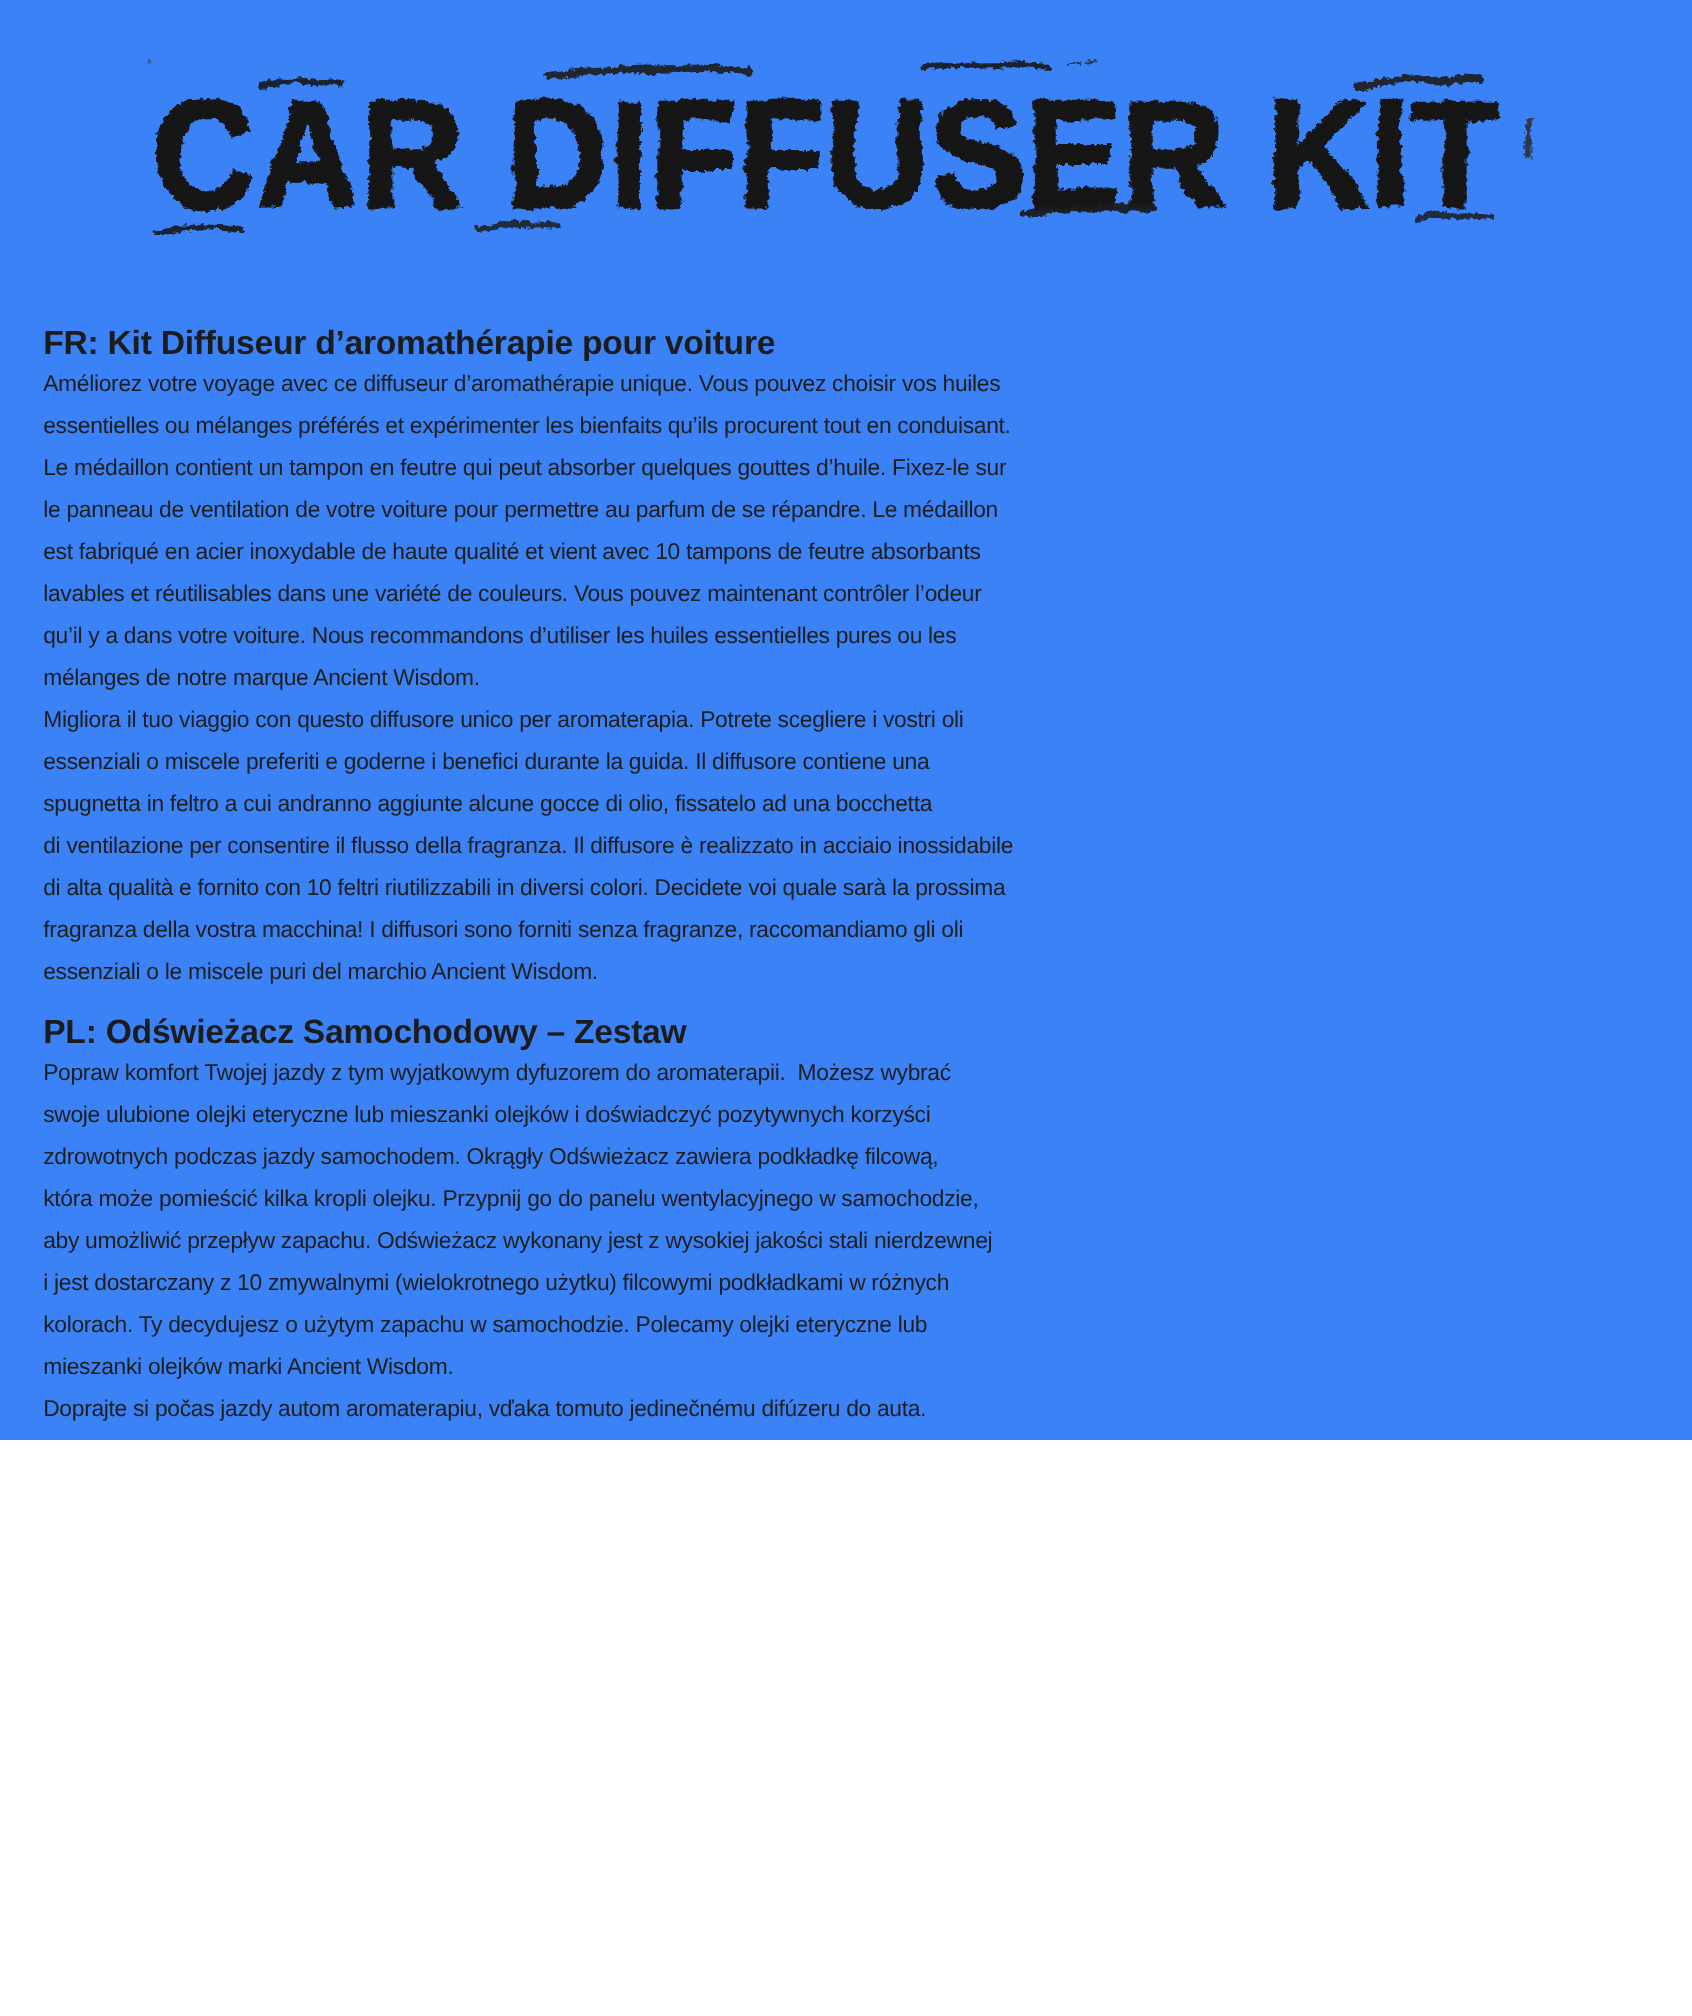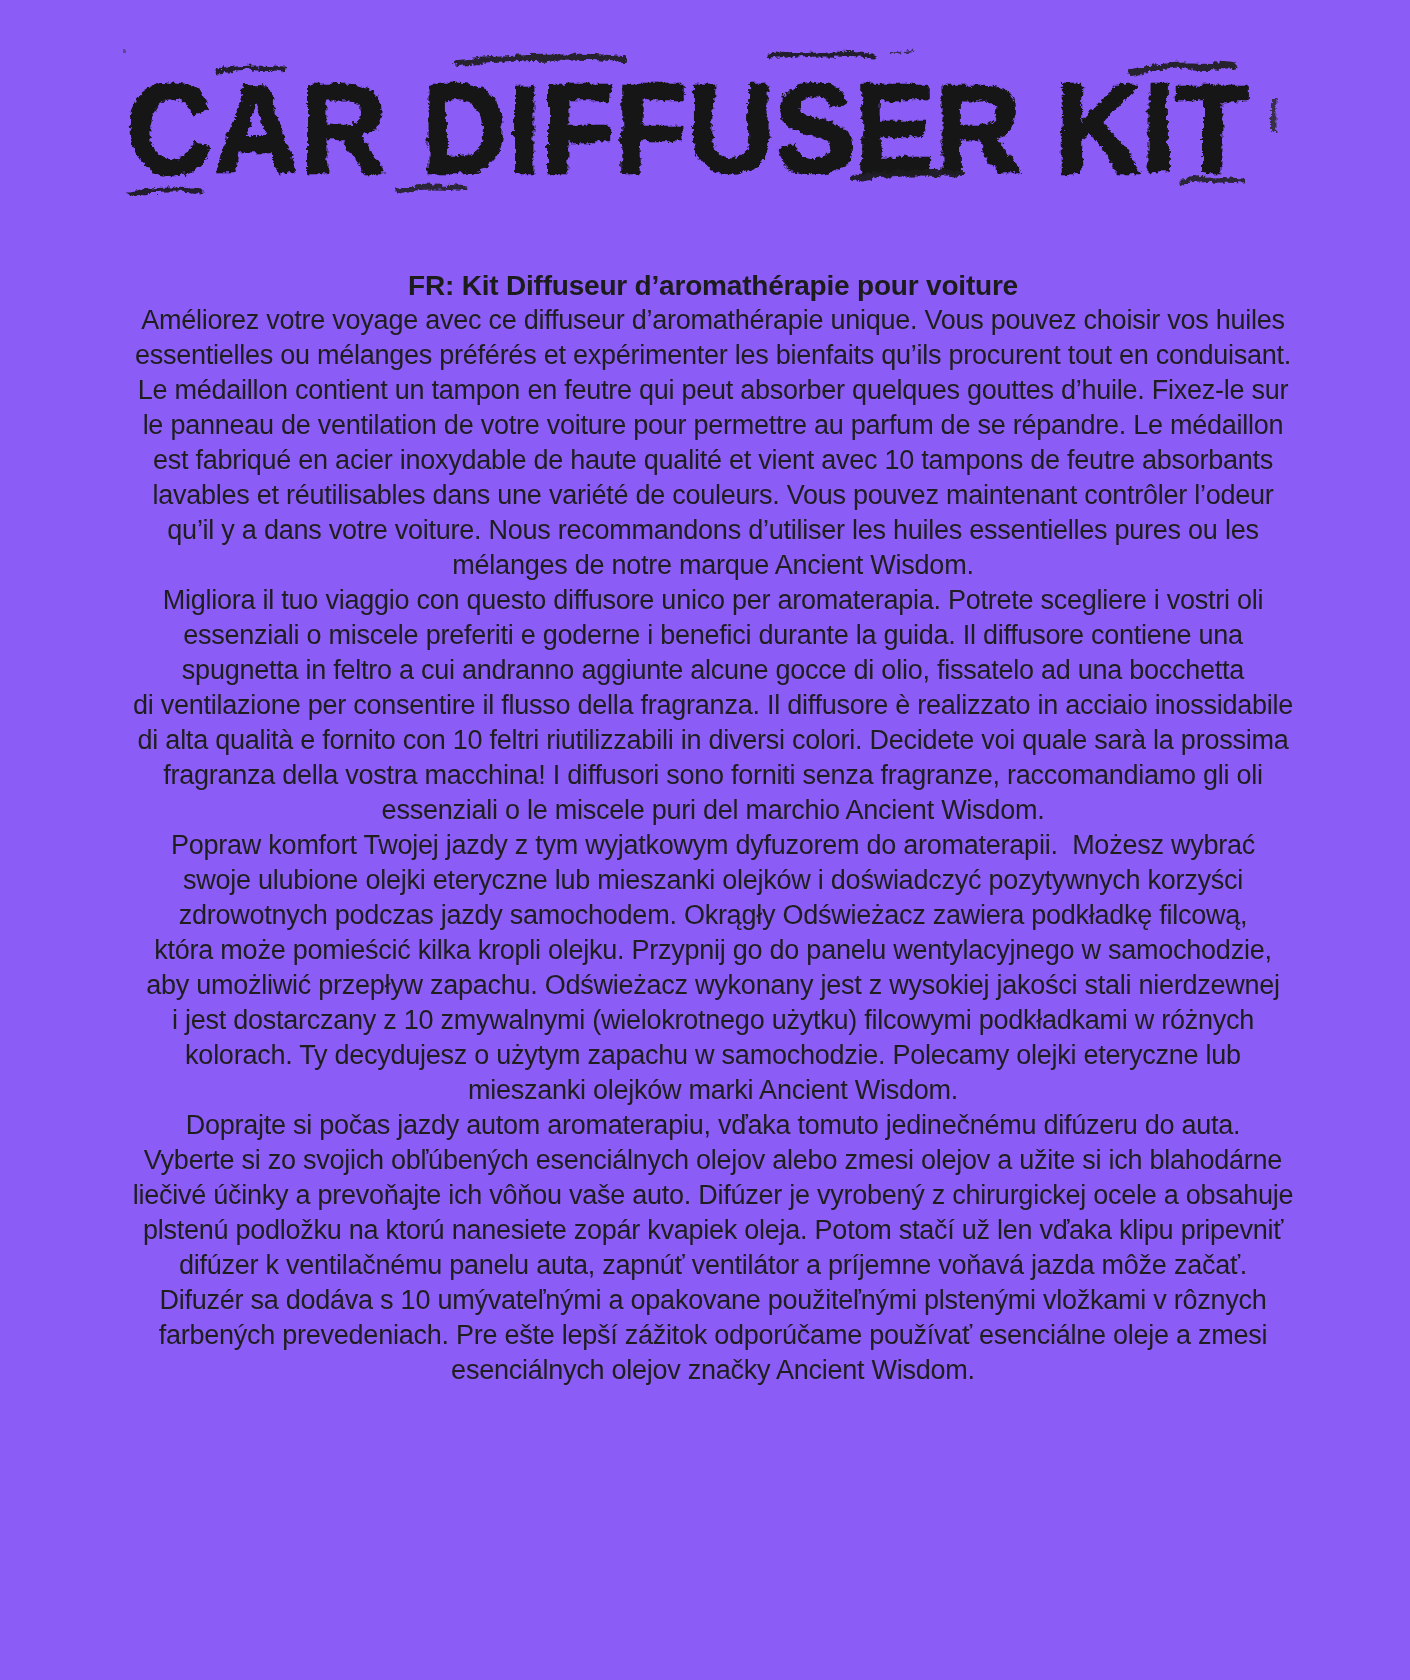--- a/index.html
+++ b/index.html
@@ -3,26 +3,25 @@
 <meta charset="utf-8">
 <style>
   html, body {
     margin: 0;
     padding: 0;
     background: #ffffff;
   }
   .page {
     position: relative;
     width: 1410px;
-    height: 1680px;
-    background: #8b5cf6;
+    height: 1200px;
+    background: #3b82f6;
     overflow: hidden;
     font-family: "Liberation Sans", sans-serif;
     color: #1c1c1c;
-    text-align: center;
   }
   .title-wrap {
     margin: 38px 0 0 122px;
     width: 1160px;
     height: 180px;
   }
   .title-text {
     font-family: "Liberation Sans", sans-serif;
     font-weight: bold;
     font-size: 127px;
@@ -46,21 +45,21 @@
   .section h2 {
     font-size: 28px;
     line-height: 35px;
     font-weight: bold;
     margin: 14px 0 0 0;
     letter-spacing: -0.2px;
     color: #1c1c1c;
   }
   .section:first-child h2 { margin-top: 0; }
   .section p {
-    font-size: 27px;
+    font-size: 19px;
     line-height: 35px;
     margin: 0;
     white-space: pre;
     letter-spacing: -0.25px;
     color: #1e1e1e;
   }
 </style>
 </head>
 <body>
 
@@ -113,20 +112,21 @@
       <p>Migliora il tuo viaggio con questo diffusore unico per aromaterapia. Potrete scegliere i vostri oli
 essenziali o miscele preferiti e goderne i benefici durante la guida. Il diffusore contiene una
 spugnetta in feltro a cui andranno aggiunte alcune gocce di olio, fissatelo ad una bocchetta
 di ventilazione per consentire il flusso della fragranza. Il diffusore è realizzato in acciaio inossidabile
 di alta qualità e fornito con 10 feltri riutilizzabili in diversi colori. Decidete voi quale sarà la prossima
 fragranza della vostra macchina! I diffusori sono forniti senza fragranze, raccomandiamo gli oli
 essenziali o le miscele puri del marchio Ancient Wisdom.</p>
     </section>
 
     <section class="section">
+      <h2>PL: Odświeżacz Samochodowy – Zestaw</h2>
       <p>Popraw komfort Twojej jazdy z tym wyjatkowym dyfuzorem do aromaterapii.  Możesz wybrać
 swoje ulubione olejki eteryczne lub mieszanki olejków i doświadczyć pozytywnych korzyści
 zdrowotnych podczas jazdy samochodem. Okrągły Odświeżacz zawiera podkładkę filcową,
 która może pomieścić kilka kropli olejku. Przypnij go do panelu wentylacyjnego w samochodzie,
 aby umożliwić przepływ zapachu. Odświeżacz wykonany jest z wysokiej jakości stali nierdzewnej
 i jest dostarczany z 10 zmywalnymi (wielokrotnego użytku) filcowymi podkładkami w różnych
 kolorach. Ty decydujesz o użytym zapachu w samochodzie. Polecamy olejki eteryczne lub
 mieszanki olejków marki Ancient Wisdom.</p>
     </section>
 

